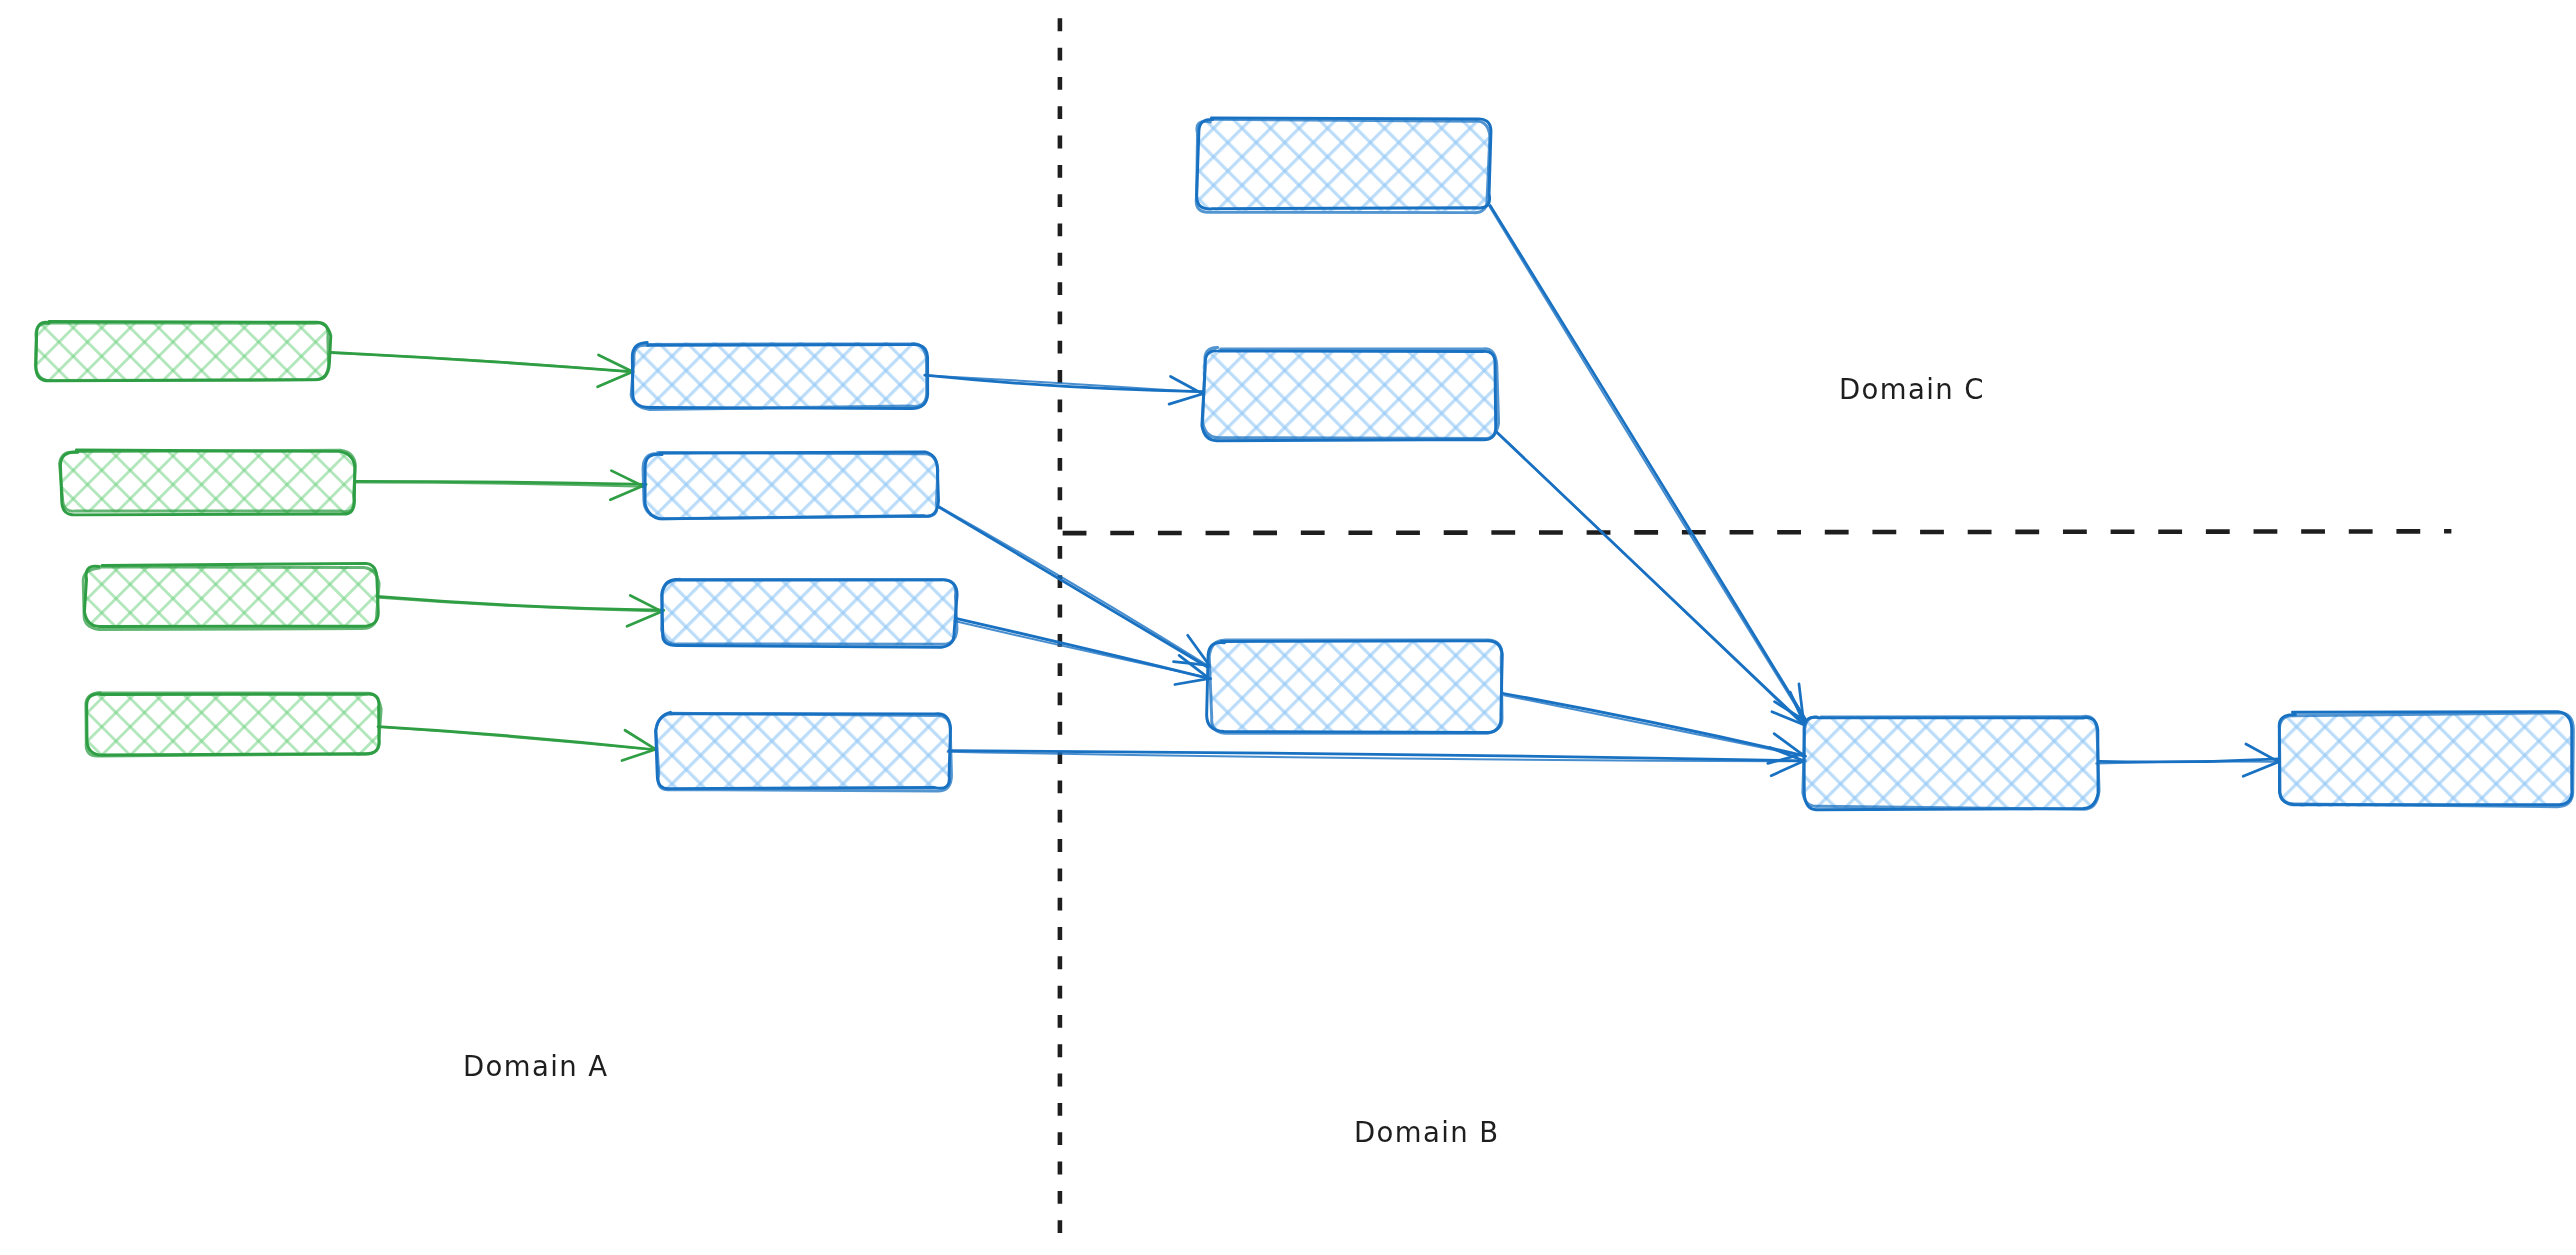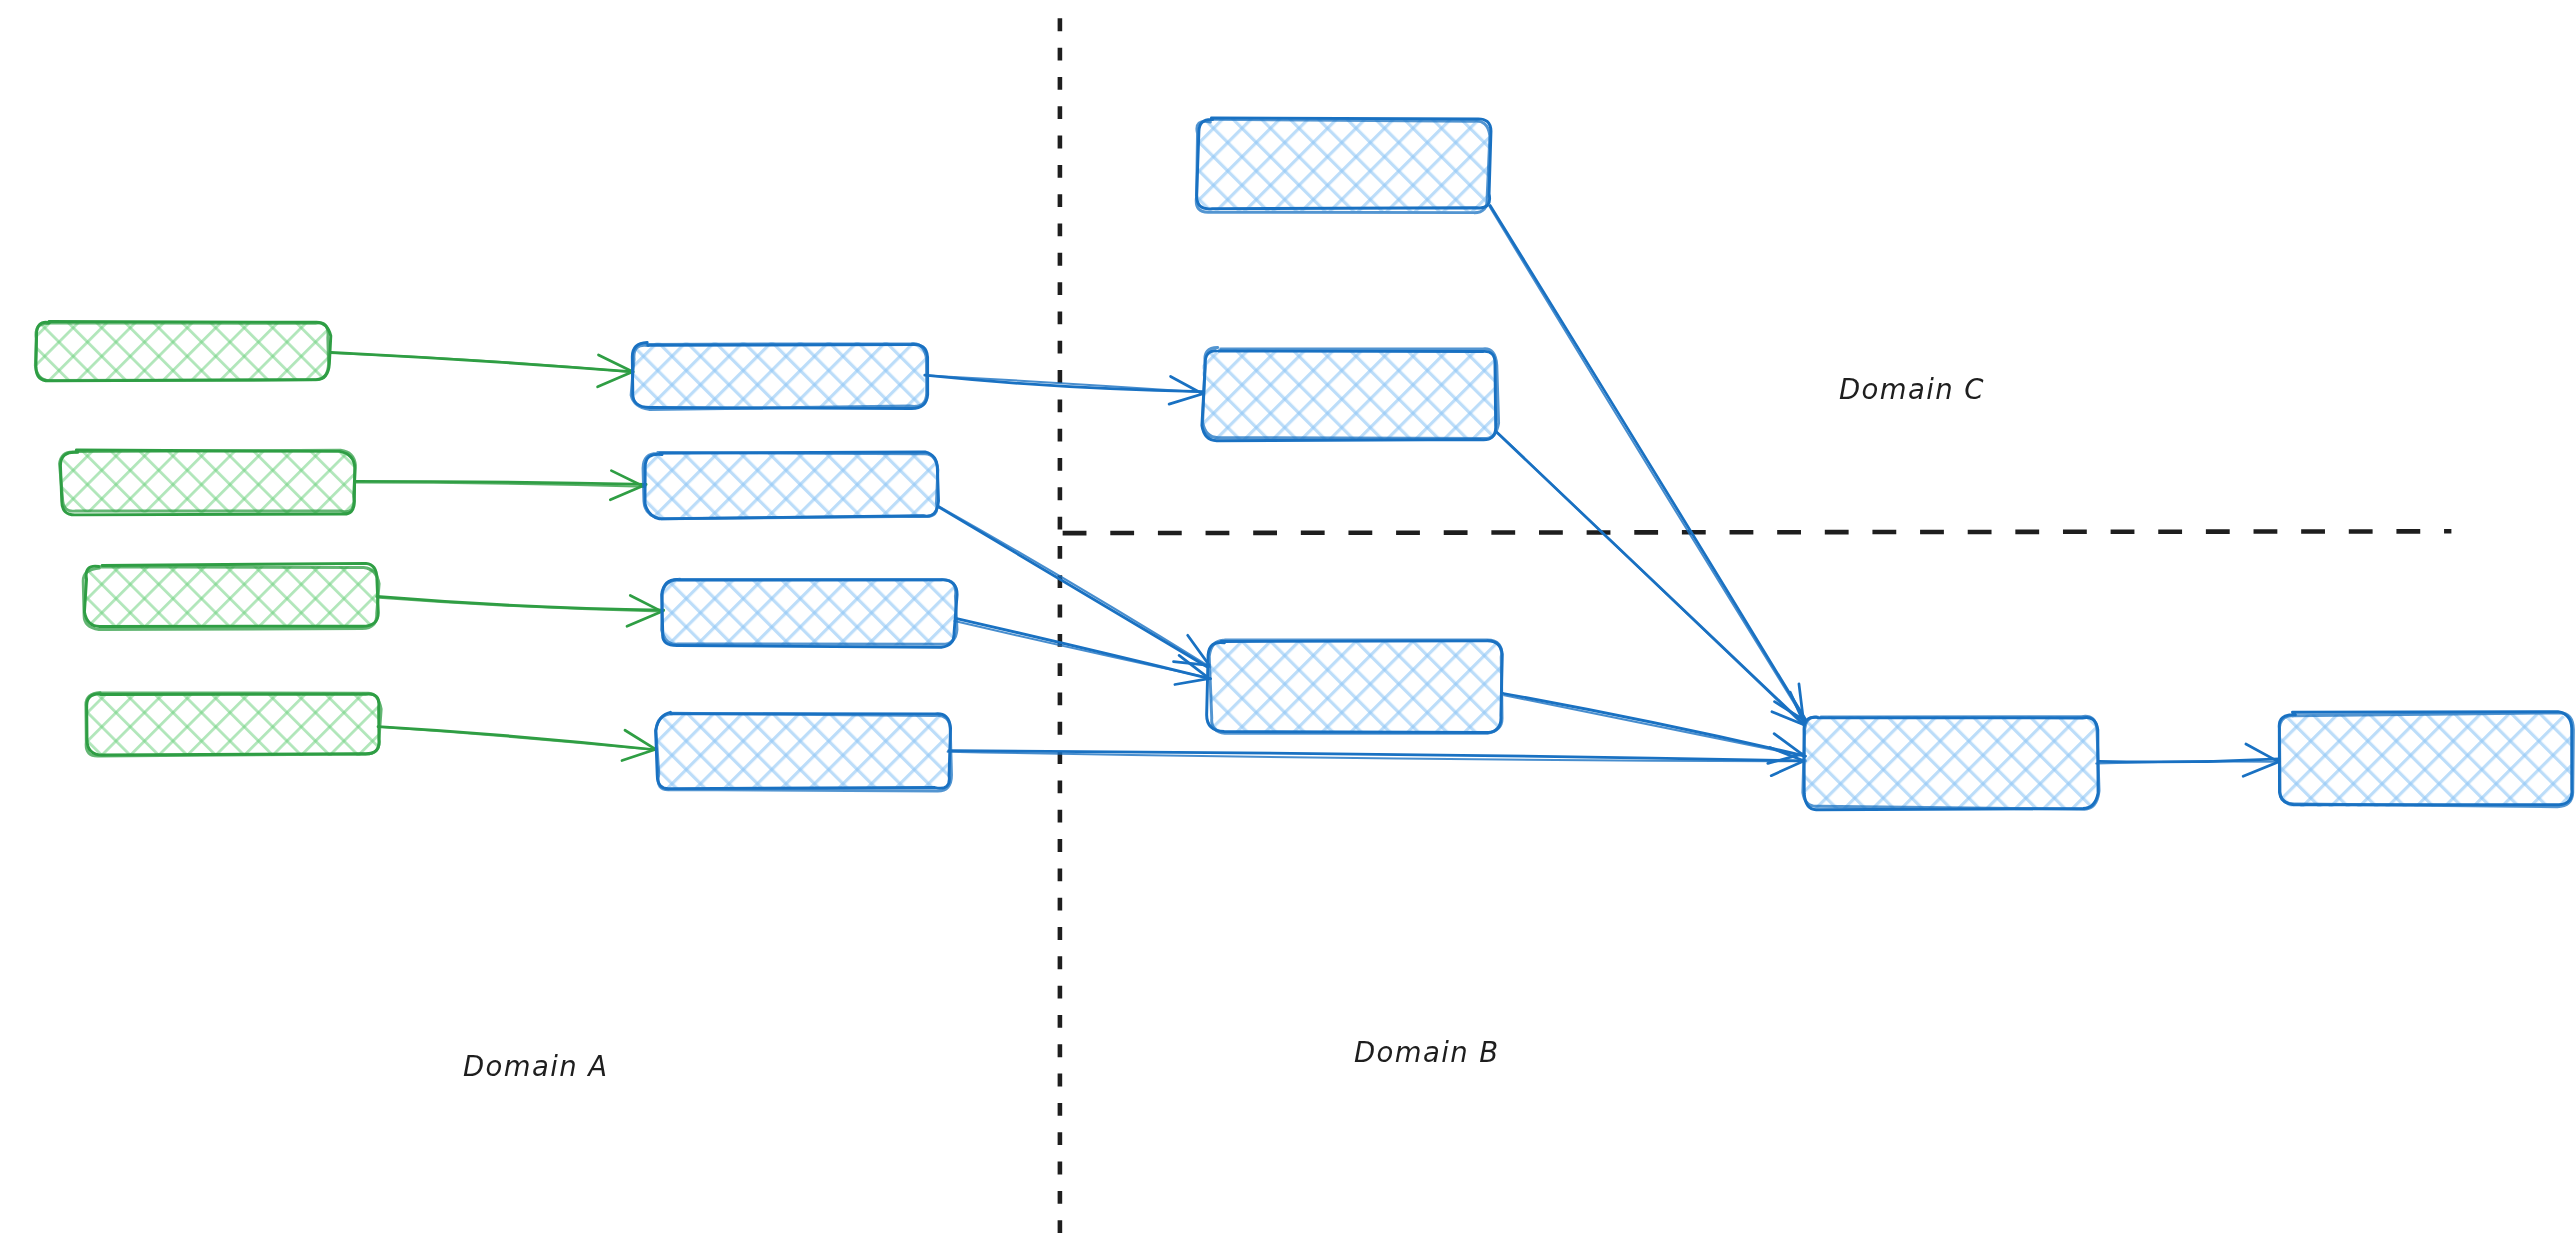--- a/index.html
+++ b/index.html
@@ -21,28 +21,27 @@
     position: absolute;
     top: 0;
     left: 0;
     width: 2576px;
     height: 1255px;
   }
   .domain-label {
     position: absolute;
     font-family: "DejaVu Sans", sans-serif;
     font-size: 27.5px;
-    font-style: italic;
     letter-spacing: 1.4px;
     color: #1e1e1e;
     white-space: nowrap;
     user-select: none;
   }
   #domain-a-label { left: 463px; top: 1050px; }
-  #domain-b-label { left: 1354px; top: 1036px; }
+  #domain-b-label { left: 1354px; top: 1116px; }
   #domain-c-label { left: 1839px; top: 373px; }
 </style>
 </head>
 <body>
 
 <div id="canvas-root">
 
   <svg id="diagram-svg" viewBox="0 0 2812 1370">
     <defs>
       <pattern id="hatch-green" width="22" height="22" patternTransform="rotate(45)" patternUnits="userSpaceOnUse">

